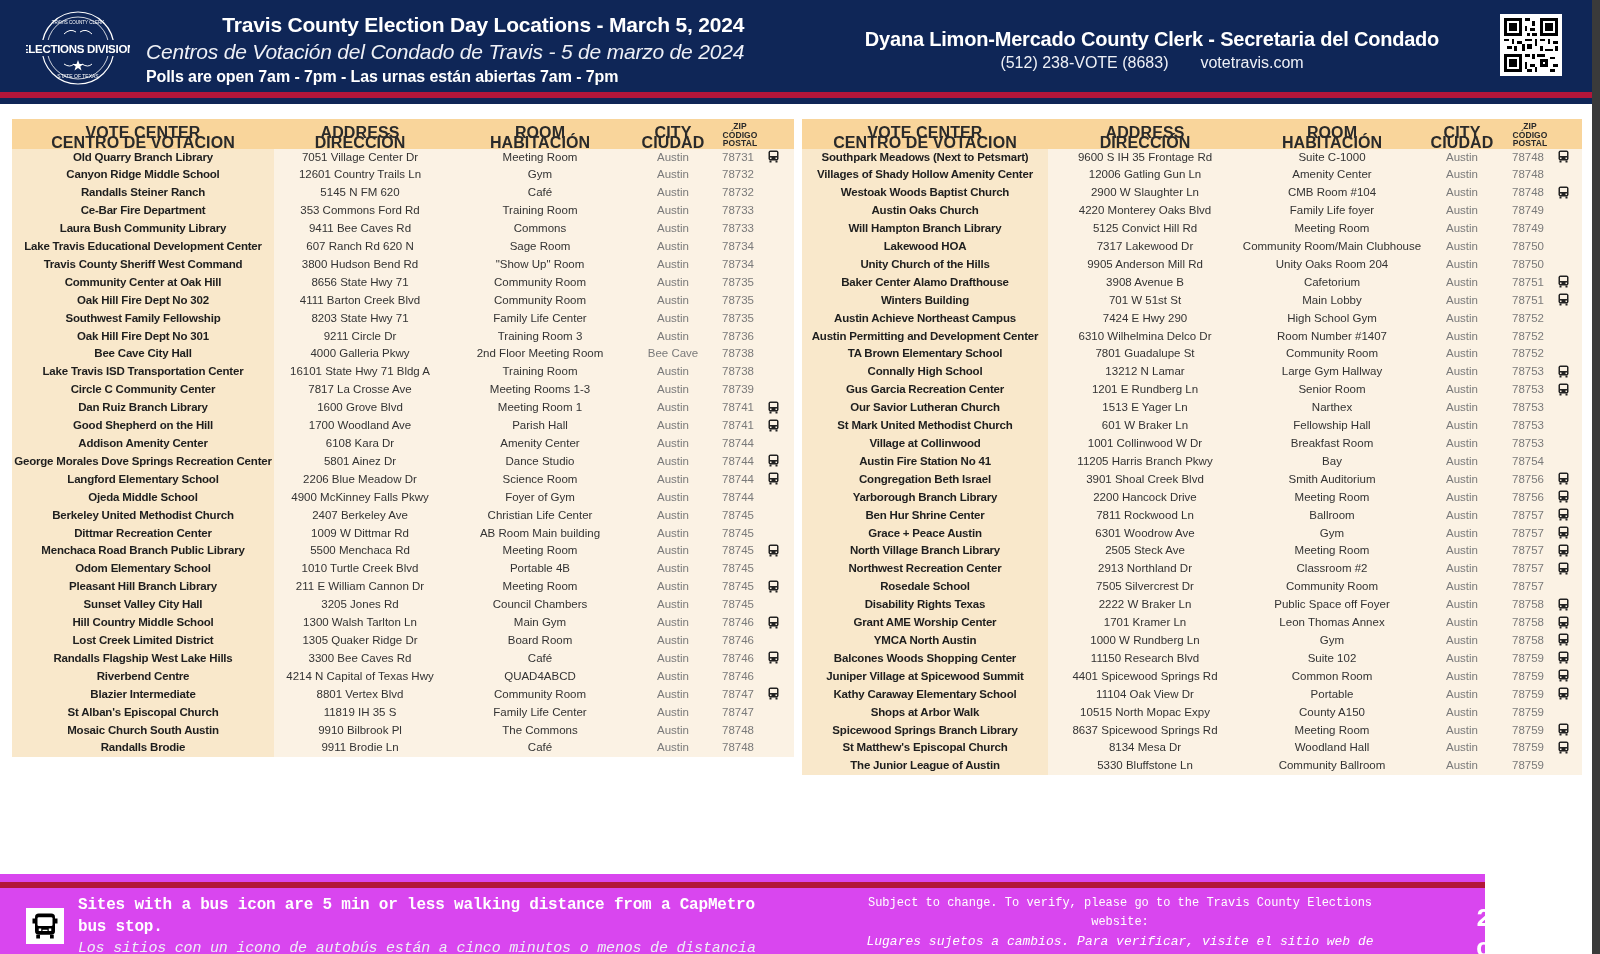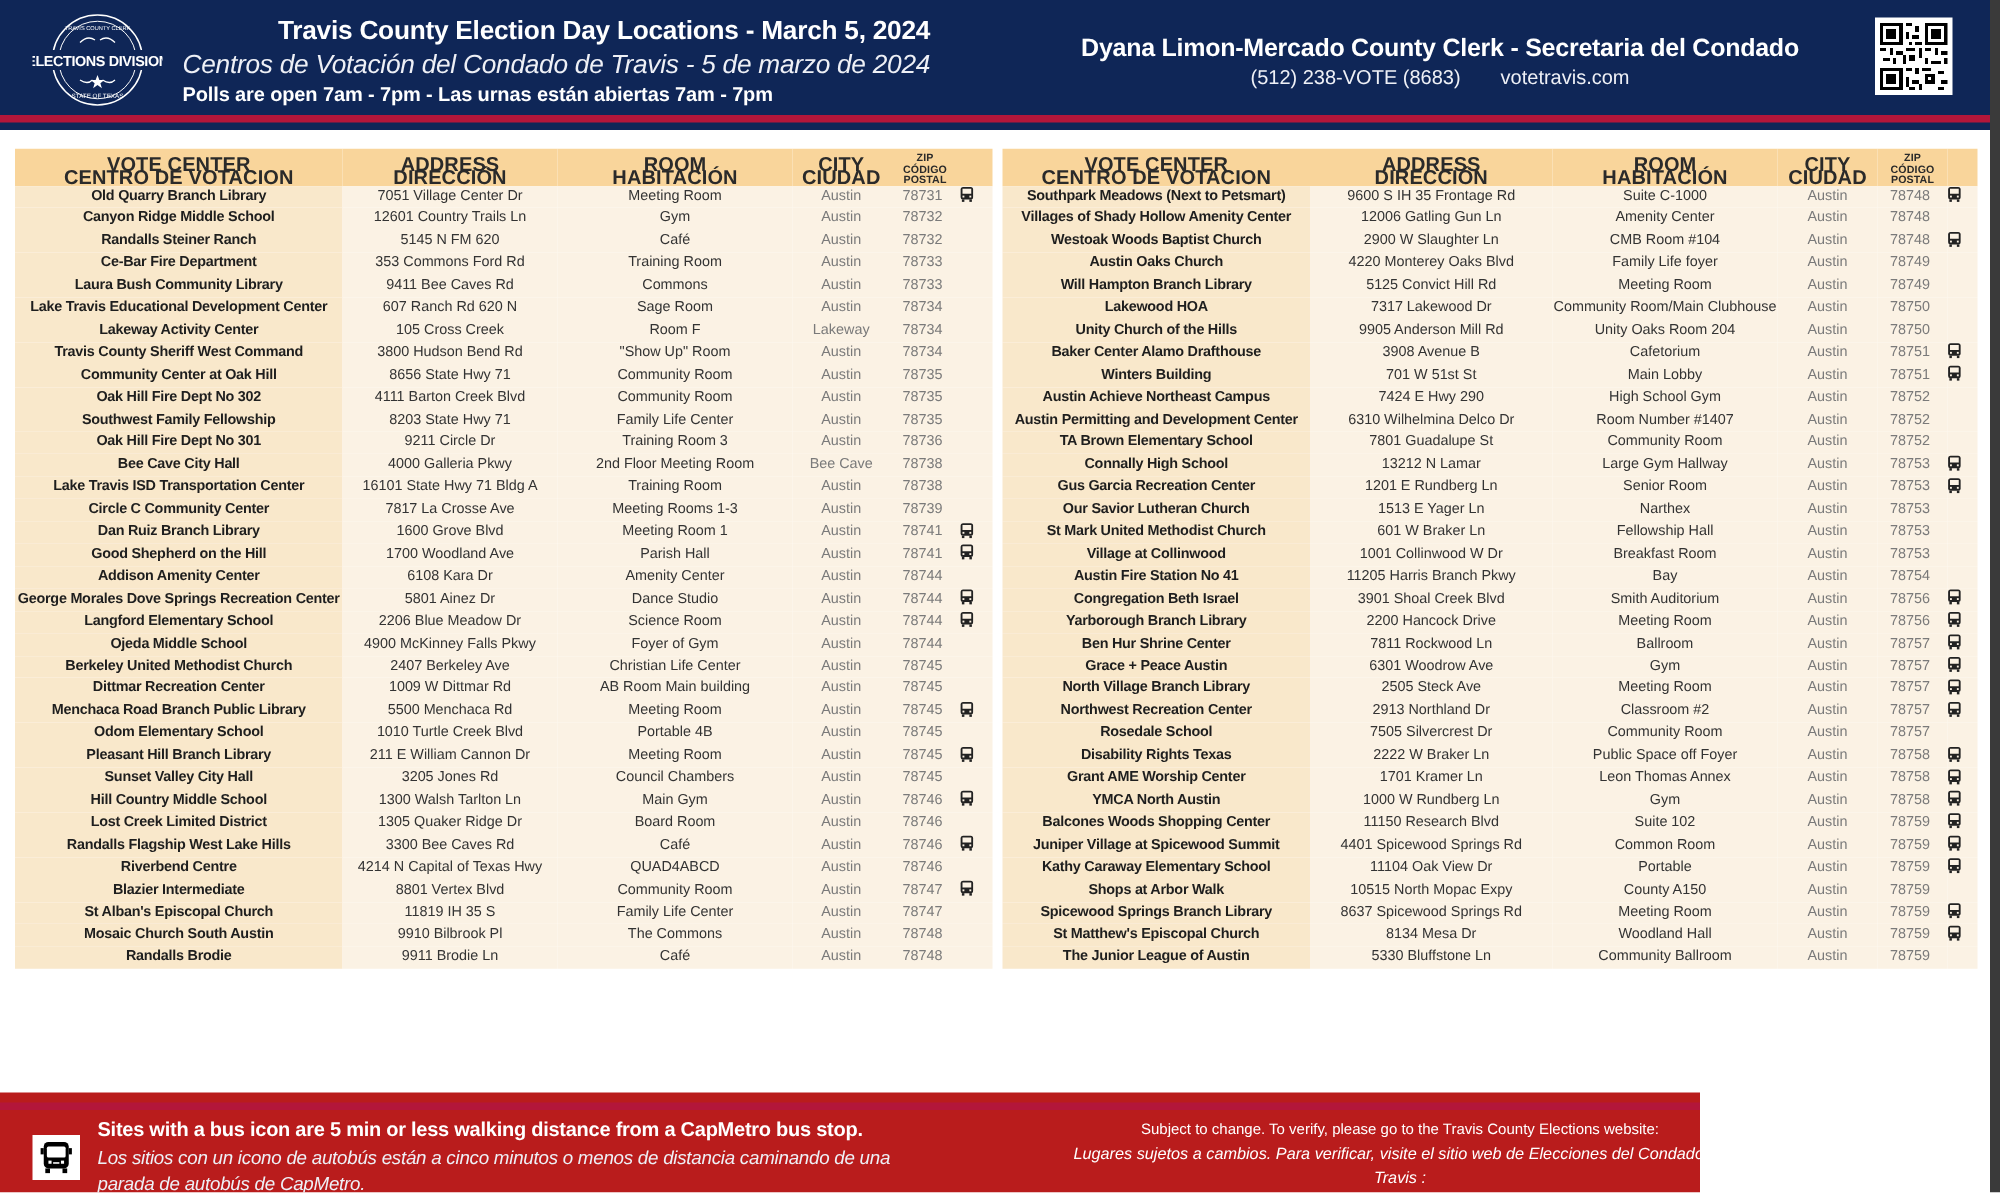--- a/index.html
+++ b/index.html
@@ -31,21 +31,21 @@
   thead th { background: #f9d59b; font-size: 16px; font-weight: bold; color: #2a2a2a; line-height: 10px; text-align: center; height: 29px; padding: 3px 0 1px 0; vertical-align: bottom; letter-spacing: 0.1px; }
   tbody td { font-size: 11.5px; height: 17.9px; line-height: 17.9px; text-align: center; white-space: nowrap; overflow: visible; }
   td.c-name { background: #f9e8cb; font-weight: bold; color: #1e1e1e; letter-spacing: -0.2px; }
   td.c-addr, td.c-room, td.c-city, td.c-zip, td.c-bus { background: #fbf2e4; color: #333; }
   td.c-city, td.c-zip { color: #7a7a7a; }
   td.c-zip { text-align: left; padding-left: 10px; }
   td.c-bus { text-align: left; padding-left: 0; }
   .bus { display: inline-block; width: 11px; height: 13px; vertical-align: middle; margin-top: -2px; }
 
   
-  .footer { position: absolute; left: 0; top: 874px; width: 1360px; height: 80px; background: #b91c1c; }
+  .footer { position: absolute; left: 0; top: 874px; width: 1485px; height: 80px; background: #d946ef; font-family: Liberation Mono, monospace; }
   .footer .redline { position: absolute; left: 0; top: 8px; width: 100%; height: 6px; background: #b3163a; }
   .footer-bus { position: absolute; left: 26px; top: 34px; width: 38px; height: 36px; background: #fff; padding: 3px; }
   .footer-note { position: absolute; left: 78px; top: 20px; color: #fff; width: 680px; }
   .note-en { font-size: 16px; font-weight: bold; line-height: 22px; letter-spacing: -0.2px; }
   .note-es { font-size: 15px; font-style: italic; line-height: 21px; color: #eef0f6; letter-spacing: -0.2px; }
   .footer-verify { position: absolute; left: 840px; top: 20px; width: 560px; text-align: center; color: #fff; }
   .verify-en { font-size: 12px; line-height: 19px; }
   .verify-es { font-size: 13px; font-style: italic; line-height: 19px; }
   .verify-url { font-size: 13.5px; line-height: 19px; }
   .page-num { position: absolute; left: 1476px; top: 30px; color: #fff; font-size: 26px; font-weight: bold; }
@@ -198,28 +198,20 @@
         </tr>
         <tr>
           <td class="c-name">Lake Travis Educational Development Center</td>
           <td class="c-addr">607 Ranch Rd 620 N</td>
           <td class="c-room">Sage Room</td>
           <td class="c-city">Austin</td>
           <td class="c-zip">78734</td>
           <td class="c-bus"></td>
         </tr>
         <tr>
-          <td class="c-name">Lakeway Activity Center</td>
-          <td class="c-addr">105 Cross Creek</td>
-          <td class="c-room">Room F</td>
-          <td class="c-city">Lakeway</td>
-          <td class="c-zip">78734</td>
-          <td class="c-bus"></td>
-        </tr>
-        <tr>
           <td class="c-name">Travis County Sheriff West Command</td>
           <td class="c-addr">3800 Hudson Bend Rd</td>
           <td class="c-room">"Show Up" Room</td>
           <td class="c-city">Austin</td>
           <td class="c-zip">78734</td>
           <td class="c-bus"></td>
         </tr>
         <tr>
           <td class="c-name">Community Center at Oak Hill</td>
           <td class="c-addr">8656 State Hwy 71</td>

